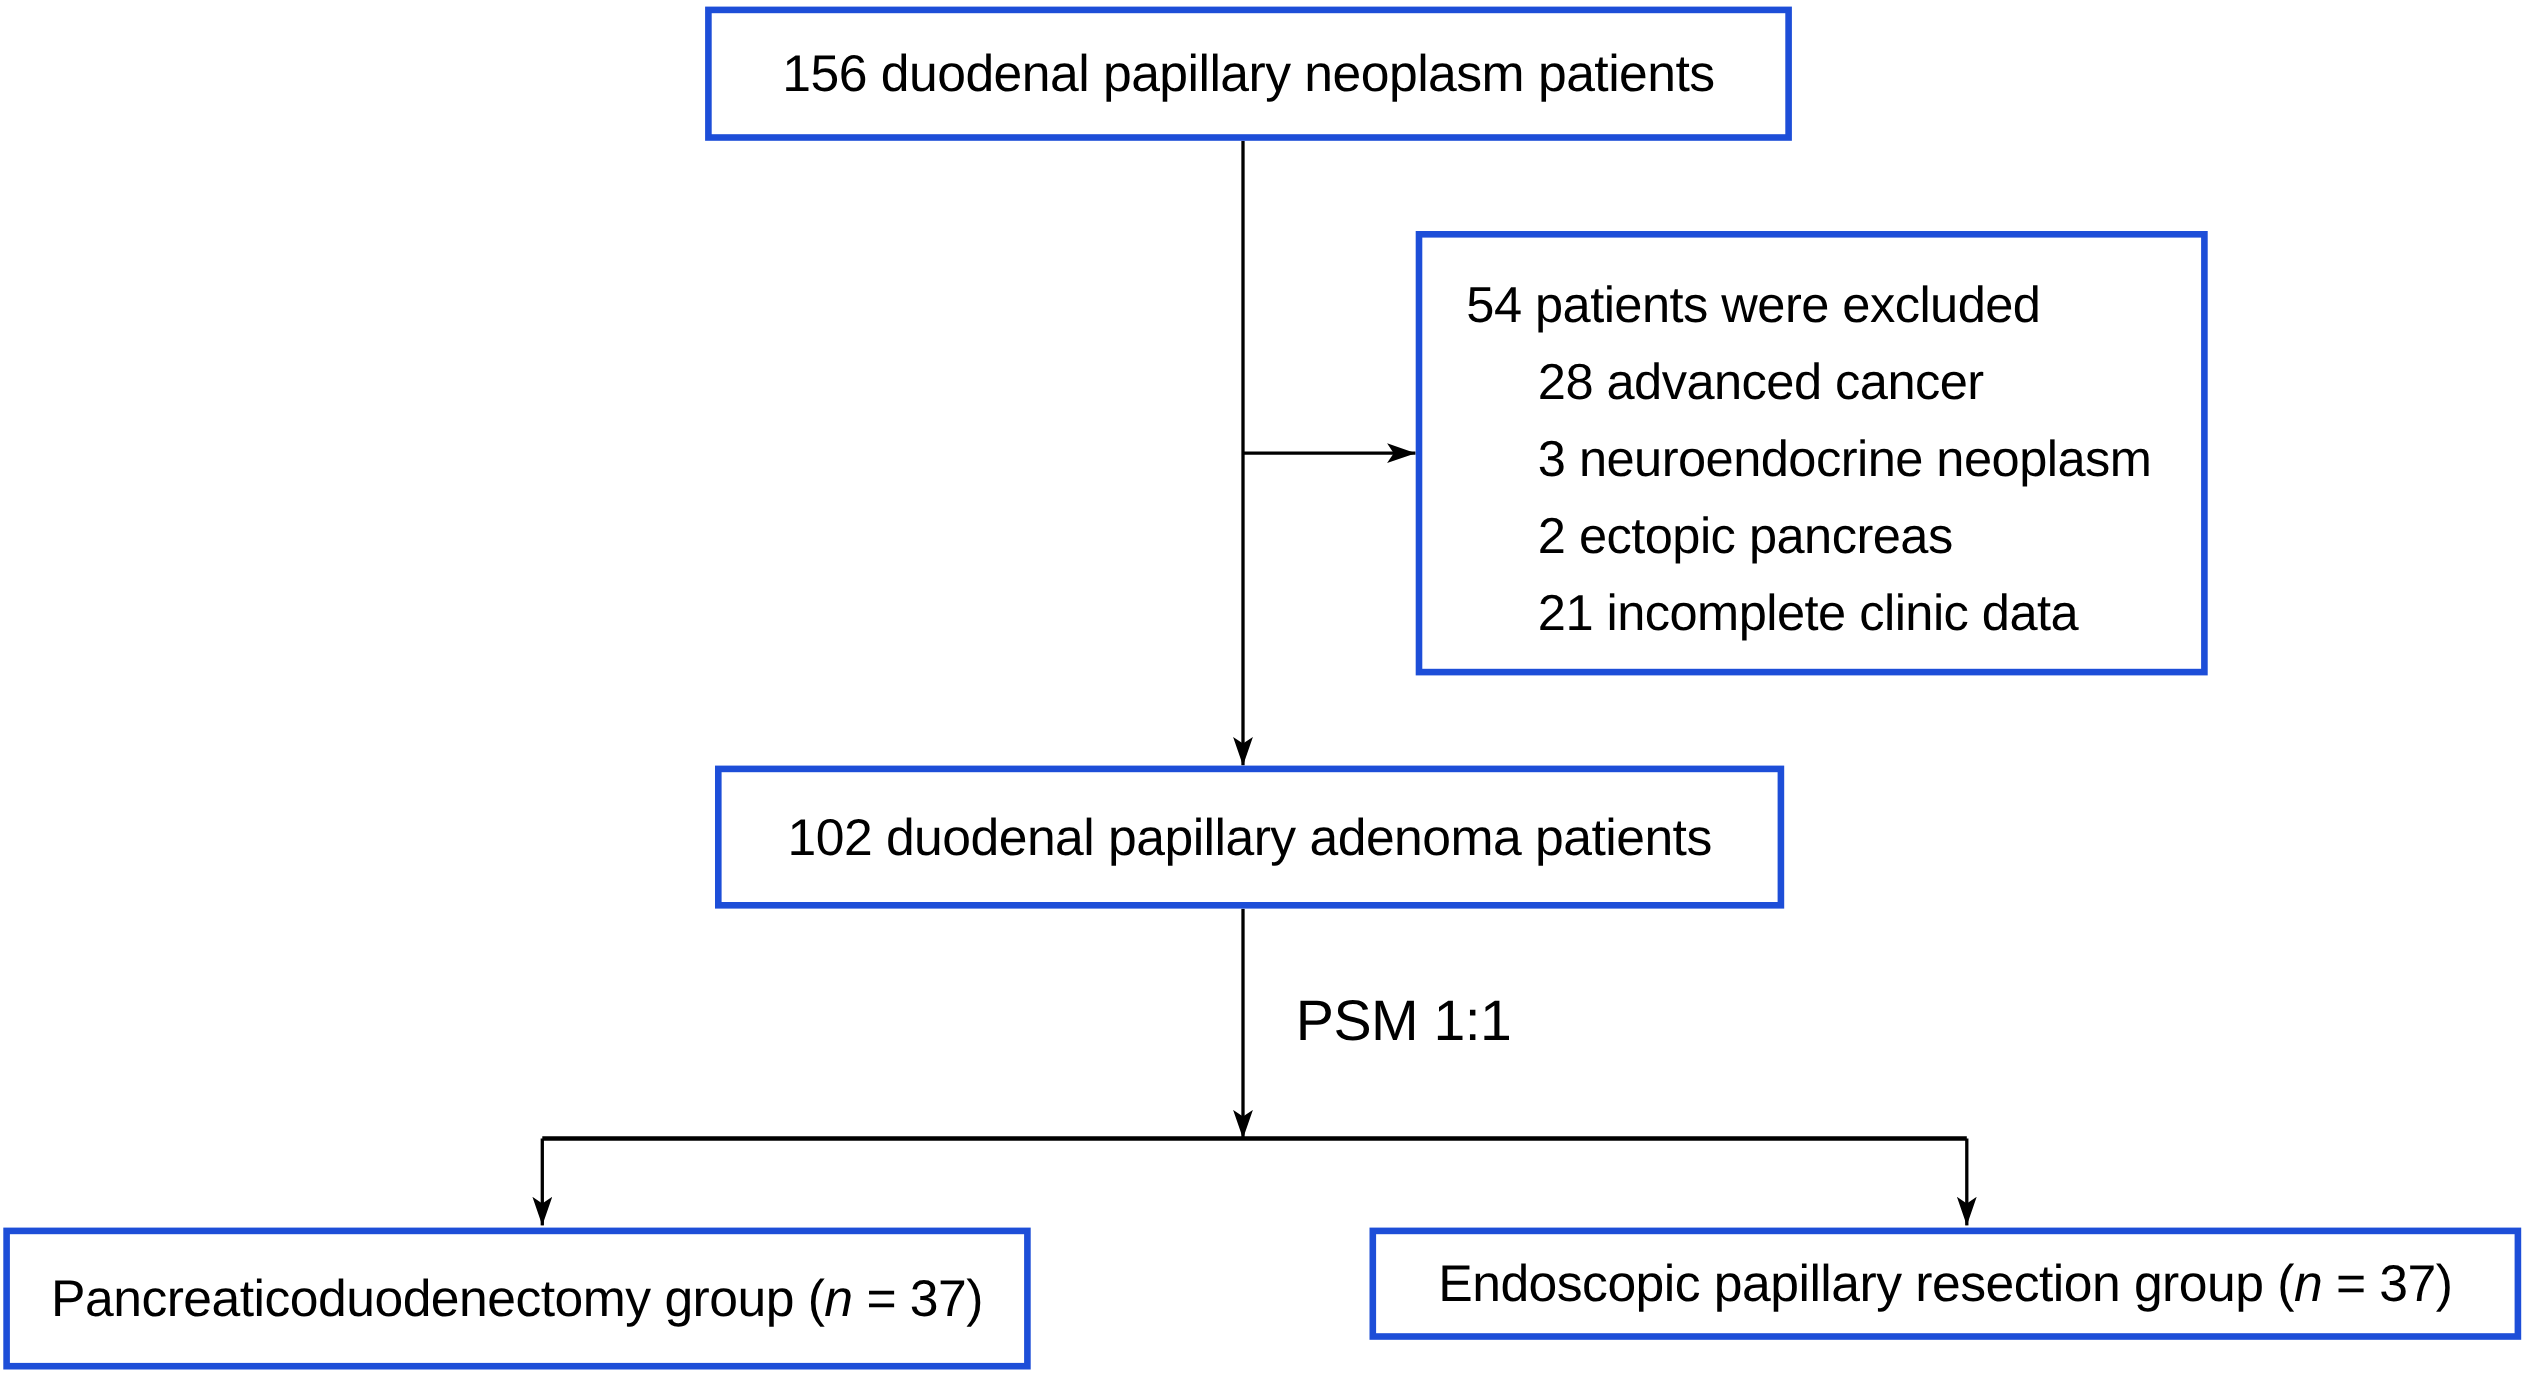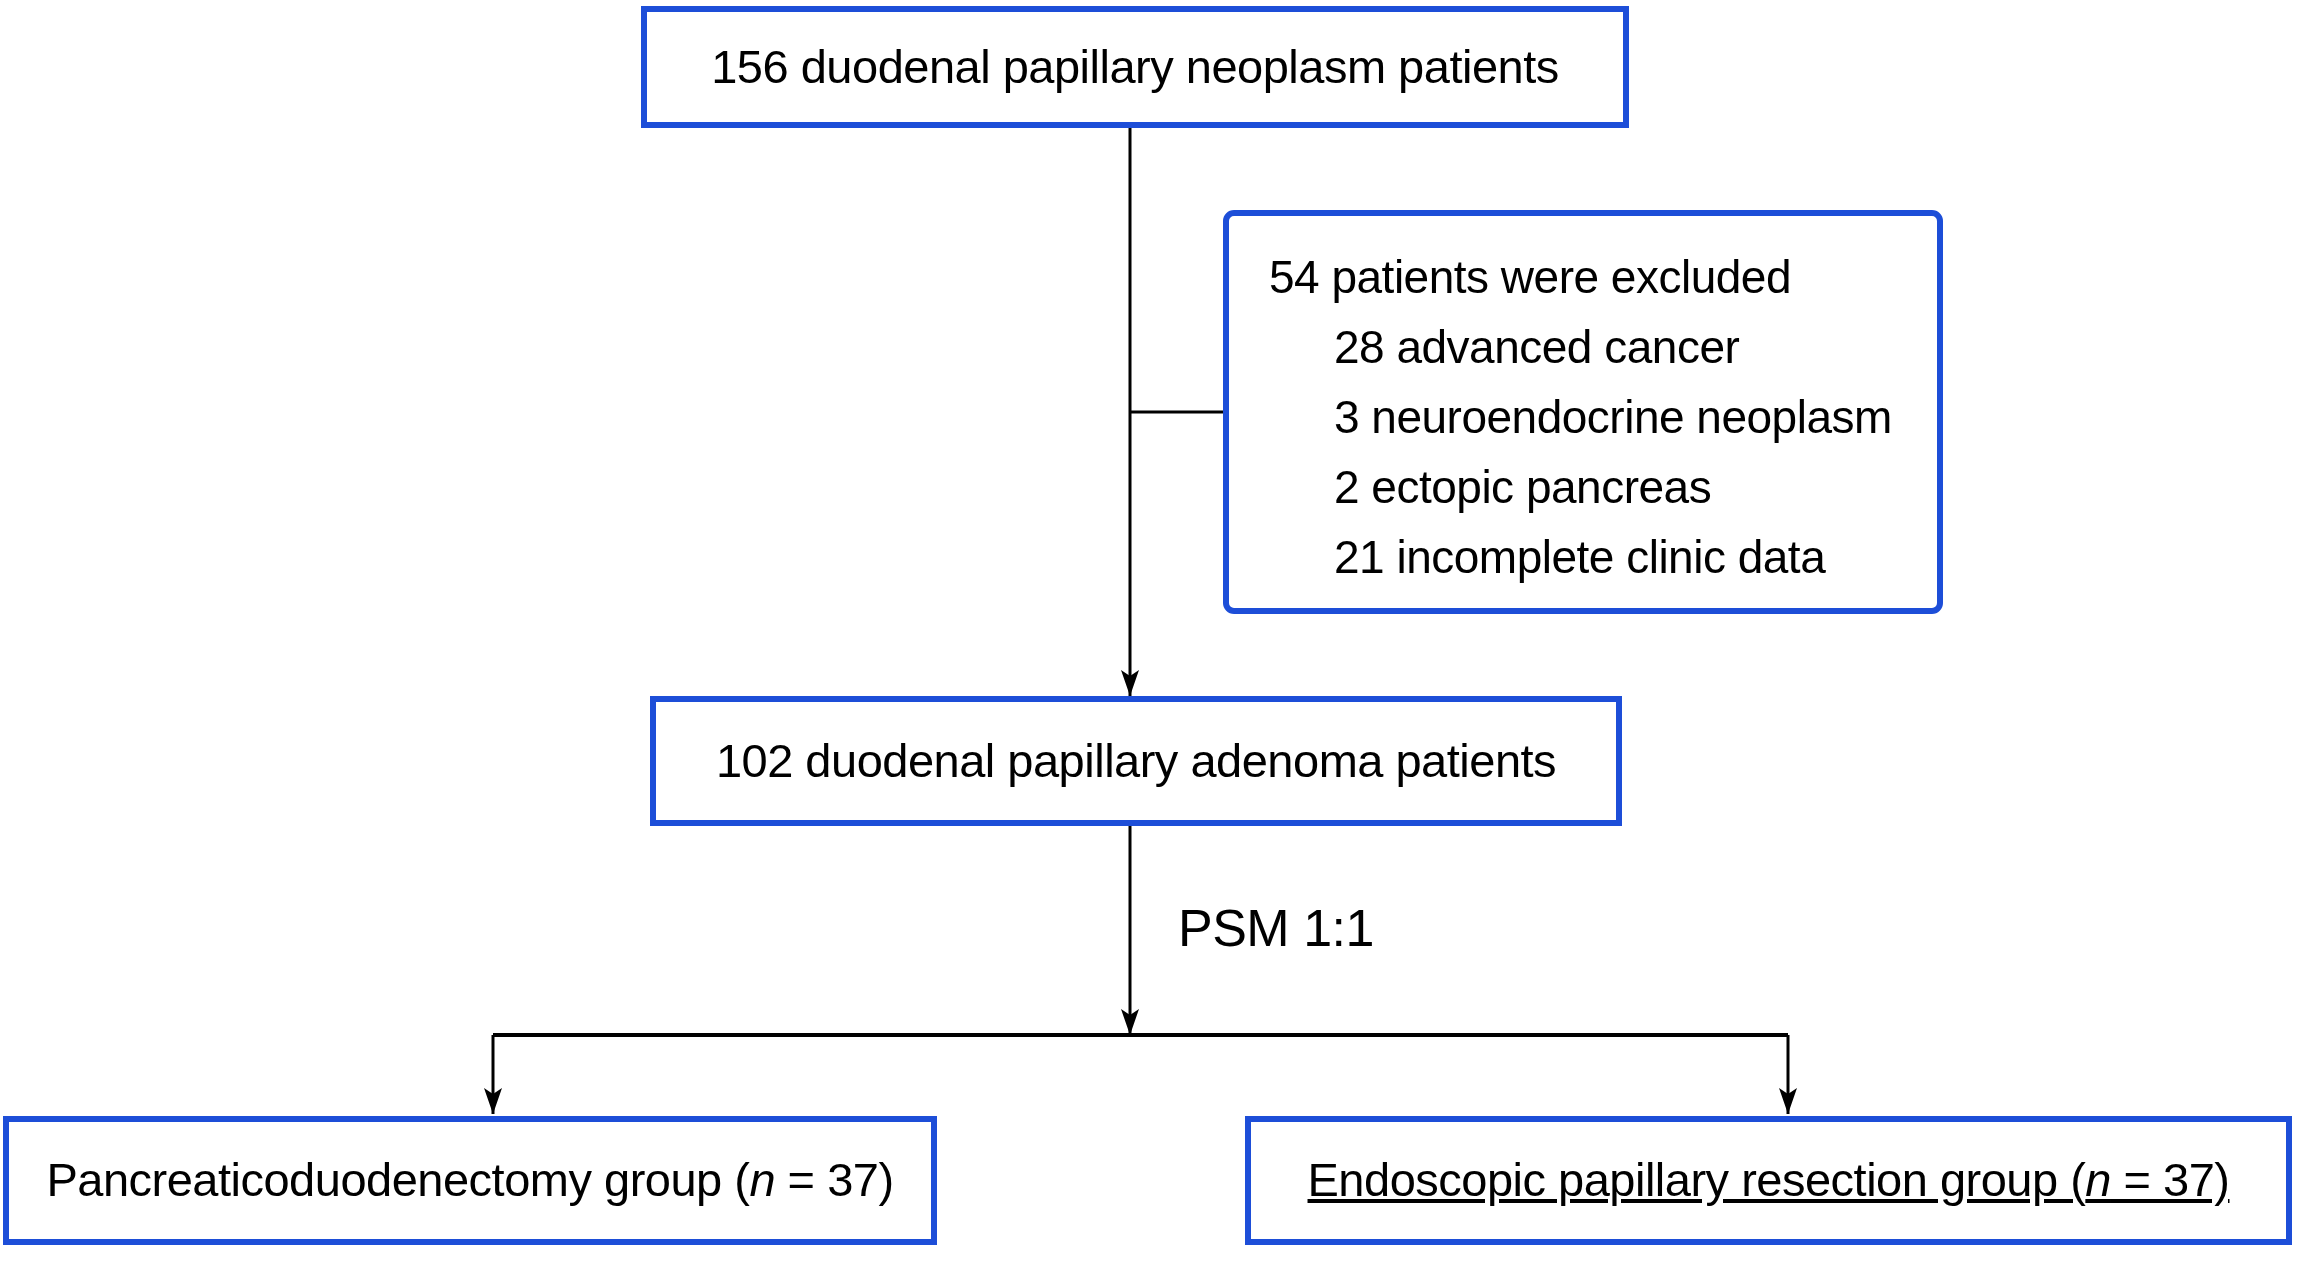--- a/index.html
+++ b/index.html
@@ -86,37 +86,37 @@
 
     <line x1="493" y1="1035" x2="493" y2="1114" stroke="#000000" stroke-width="3" marker-end="url(#arrow)"></line>
 
     <line x1="1788" y1="1035" x2="1788" y2="1114" stroke="#000000" stroke-width="3" marker-end="url(#arrow)"></line>
   </svg>
 
   <div class="box centered" style="left:641px; top:6px; width:988px; height:122px;">
     <span class="box-text">156 duodenal papillary neoplasm patients</span>
   </div>
 
-  <div class="box" style="left:1223px; top:210px; width:720px; height:404px;border-radius:11px;">
+  <div class="box" style="left:1287px; top:210px; width:720px; height:404px;">
     <div class="excl-content">
       <div>54 patients were excluded</div>
       <div class="excl-item">28 advanced cancer</div>
       <div class="excl-item">3 neuroendocrine neoplasm</div>
       <div class="excl-item">2 ectopic pancreas</div>
       <div class="excl-item">21 incomplete clinic data</div>
     </div>
   </div>
 
   <div class="box centered" style="left:650px; top:696px; width:972px; height:130px;">
     <span class="box-text">102 duodenal papillary adenoma patients</span>
   </div>
 
   <div class="float-label" style="left:1178px; top:901px;">PSM 1:1</div>
 
   <div class="box centered" style="left:3px; top:1116px; width:934px; height:129px;">
     <span class="box-text"><span>Pancreaticoduodenectomy group (</span><span class="var">n</span><span> = 37)</span></span>
   </div>
 
-  <div class="box centered" style="left:1245px; top:1116px; width:1047px; height:129px;text-decoration:underline;">
+  <div class="box centered" style="left:1245px; top:1116px; width:1047px; height:102px;">
     <span class="box-text"><span>Endoscopic papillary resection group (</span><span class="var">n</span><span> = 37)</span></span>
   </div>
 
 </div>
 
 </body></html>

